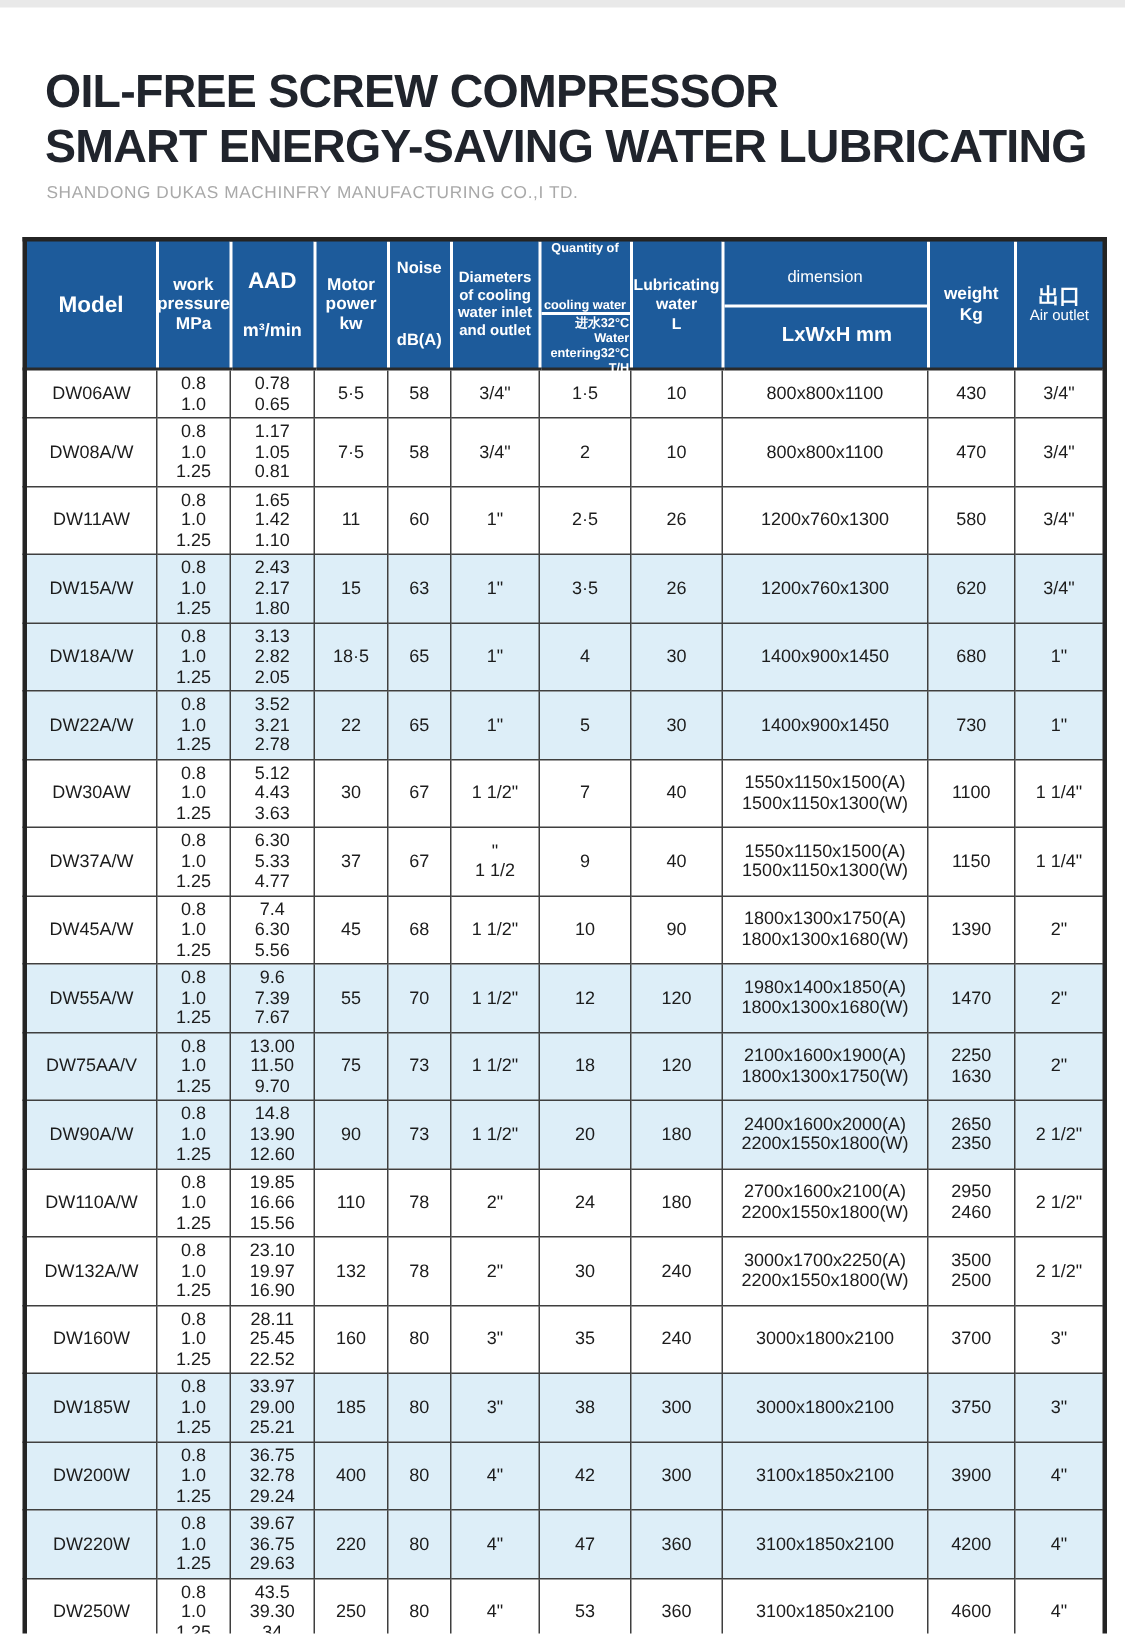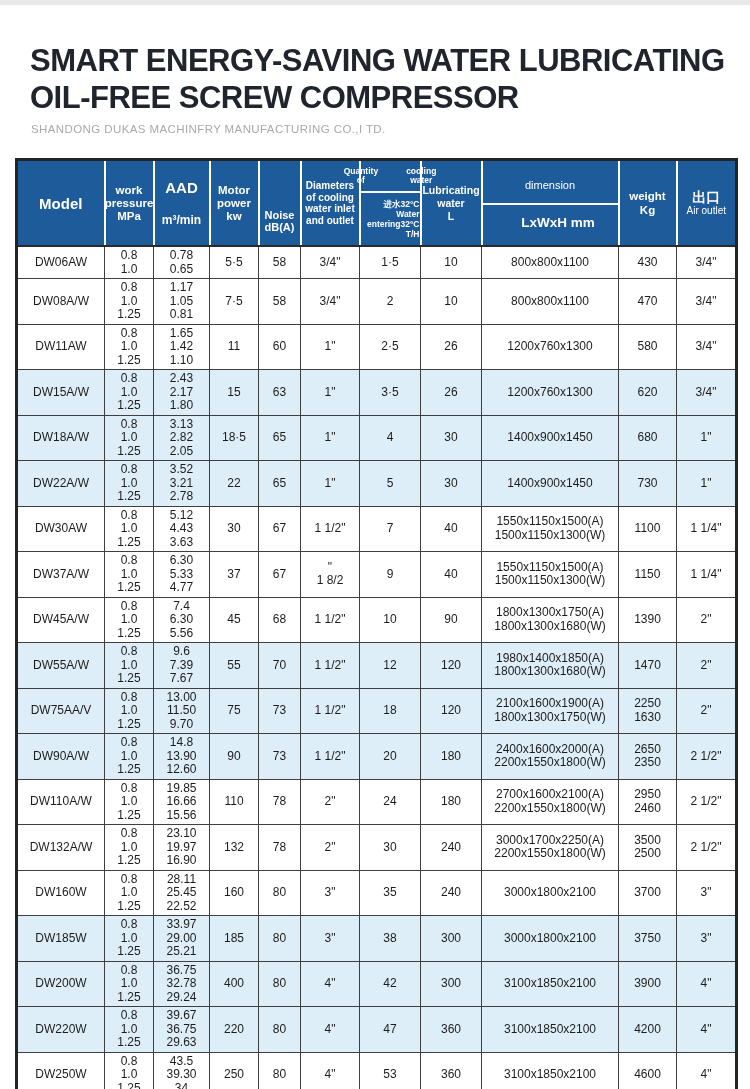--- a/index.html
+++ b/index.html
@@ -10,44 +10,44 @@
   table.spec{border-collapse:collapse;table-layout:fixed;width:720px;margin:23px 0 0 15px;border:3px solid #242424;}
   thead th{background:#1d5b9b;color:#fff;border:2px solid #fff;border-bottom:2px solid #2a2a2a;padding:0;height:84px;vertical-align:middle;text-align:center;font-weight:bold;}
   tbody td{border:1px solid #3f3f3f;padding:2px 0;text-align:center;vertical-align:middle;font-size:12px;color:#1c1c1c;line-height:13.5px;background:#fff;}
   tr.alt td{background:#ddeef8;}
   .th-flex{display:flex;flex-direction:column;align-items:center;justify-content:center;height:84px;}
   .th-model{font-size:15px;}
   .th-lines div{font-size:11.5px;line-height:13px;}
   .th-aad{justify-content:space-around;padding:10px 12px;box-sizing:border-box;}
   .th-aad-title{font-size:15px;}
   .th-aad-unit{font-size:12px;}
-  .th-noise{justify-content:flex-end;padding:12px 0;box-sizing:border-box;}
+  .th-noise{justify-content:space-between;padding:12px 0;box-sizing:border-box;}
   .th-noise div{font-size:11px;}
   .th-diam div{font-size:10px;line-height:11.5px;font-weight:600;}
   .th-lub div{font-size:10.5px;line-height:13px;}
   .th-weight div{font-size:11.5px;line-height:14px;}
   .hstack{display:flex;flex-direction:column;height:84px;}
-  .hstack-top{flex:0 0 30px;display:flex;flex-direction:row;align-items:center;justify-content:center;border-bottom:2px solid #fff;gap:28px;}
+  .hstack-top{flex:0 0 30px;display:flex;flex-direction:column;align-items:center;justify-content:center;border-bottom:2px solid #fff;gap:28px;}
   .hstack-top div{font-size:8.5px;line-height:9.5px;}
   .hstack-bot{flex:1;display:flex;flex-direction:column;align-items:flex-end;justify-content:center;}
   .hstack-bot div{font-size:8.5px;line-height:10px;}
   .dstack{display:flex;flex-direction:column;height:72px;}
   .dstack-top{flex:0 0 36px;display:flex;align-items:center;justify-content:center;border-bottom:2px solid #fff;font-size:11px;font-weight:normal;}
   .dstack-bot{flex:1;display:flex;align-items:center;justify-content:center;font-size:13.5px;padding-left:16px;}
   .th-outlet-cn{font-size:14px;line-height:16px;}
   .th-outlet-en{font-size:10px;line-height:12px;font-weight:normal;}
 </style>
 </head>
 <body>
 
 <div>
   <div class="topbar"></div>
   <div class="page-title">
+    <div>OIL-FREE SCREW COMPRESSOR</div>
     <div>SMART ENERGY-SAVING WATER LUBRICATING</div>
-    <div>OIL-FREE SCREW COMPRESSOR</div>
   </div>
   <div class="subtitle">SHANDONG DUKAS MACHINFRY MANUFACTURING CO.,I TD.</div>
 
   <table class="spec">
     <colgroup>
       <col style="width:88px">
         <col style="width:49px">
         <col style="width:56px">
         <col style="width:49px">
       <col style="width:42px">
@@ -336,21 +336,21 @@
           </td>
           <td>
             <div>6.30</div>
             <div>5.33</div>
             <div>4.77</div>
           </td>
           <td>37</td>
           <td>67</td>
           <td>
             <div>"</div>
-            <div>1 8/2</div>
+            <div>1 1/2</div>
           </td>
           <td>9</td>
           <td>40</td>
           <td>
             <div>1550x1150x1500(A)</div>
             <div>1500x1150x1300(W)</div>
           </td>
           <td>
             <div>1150</div>
           </td>

